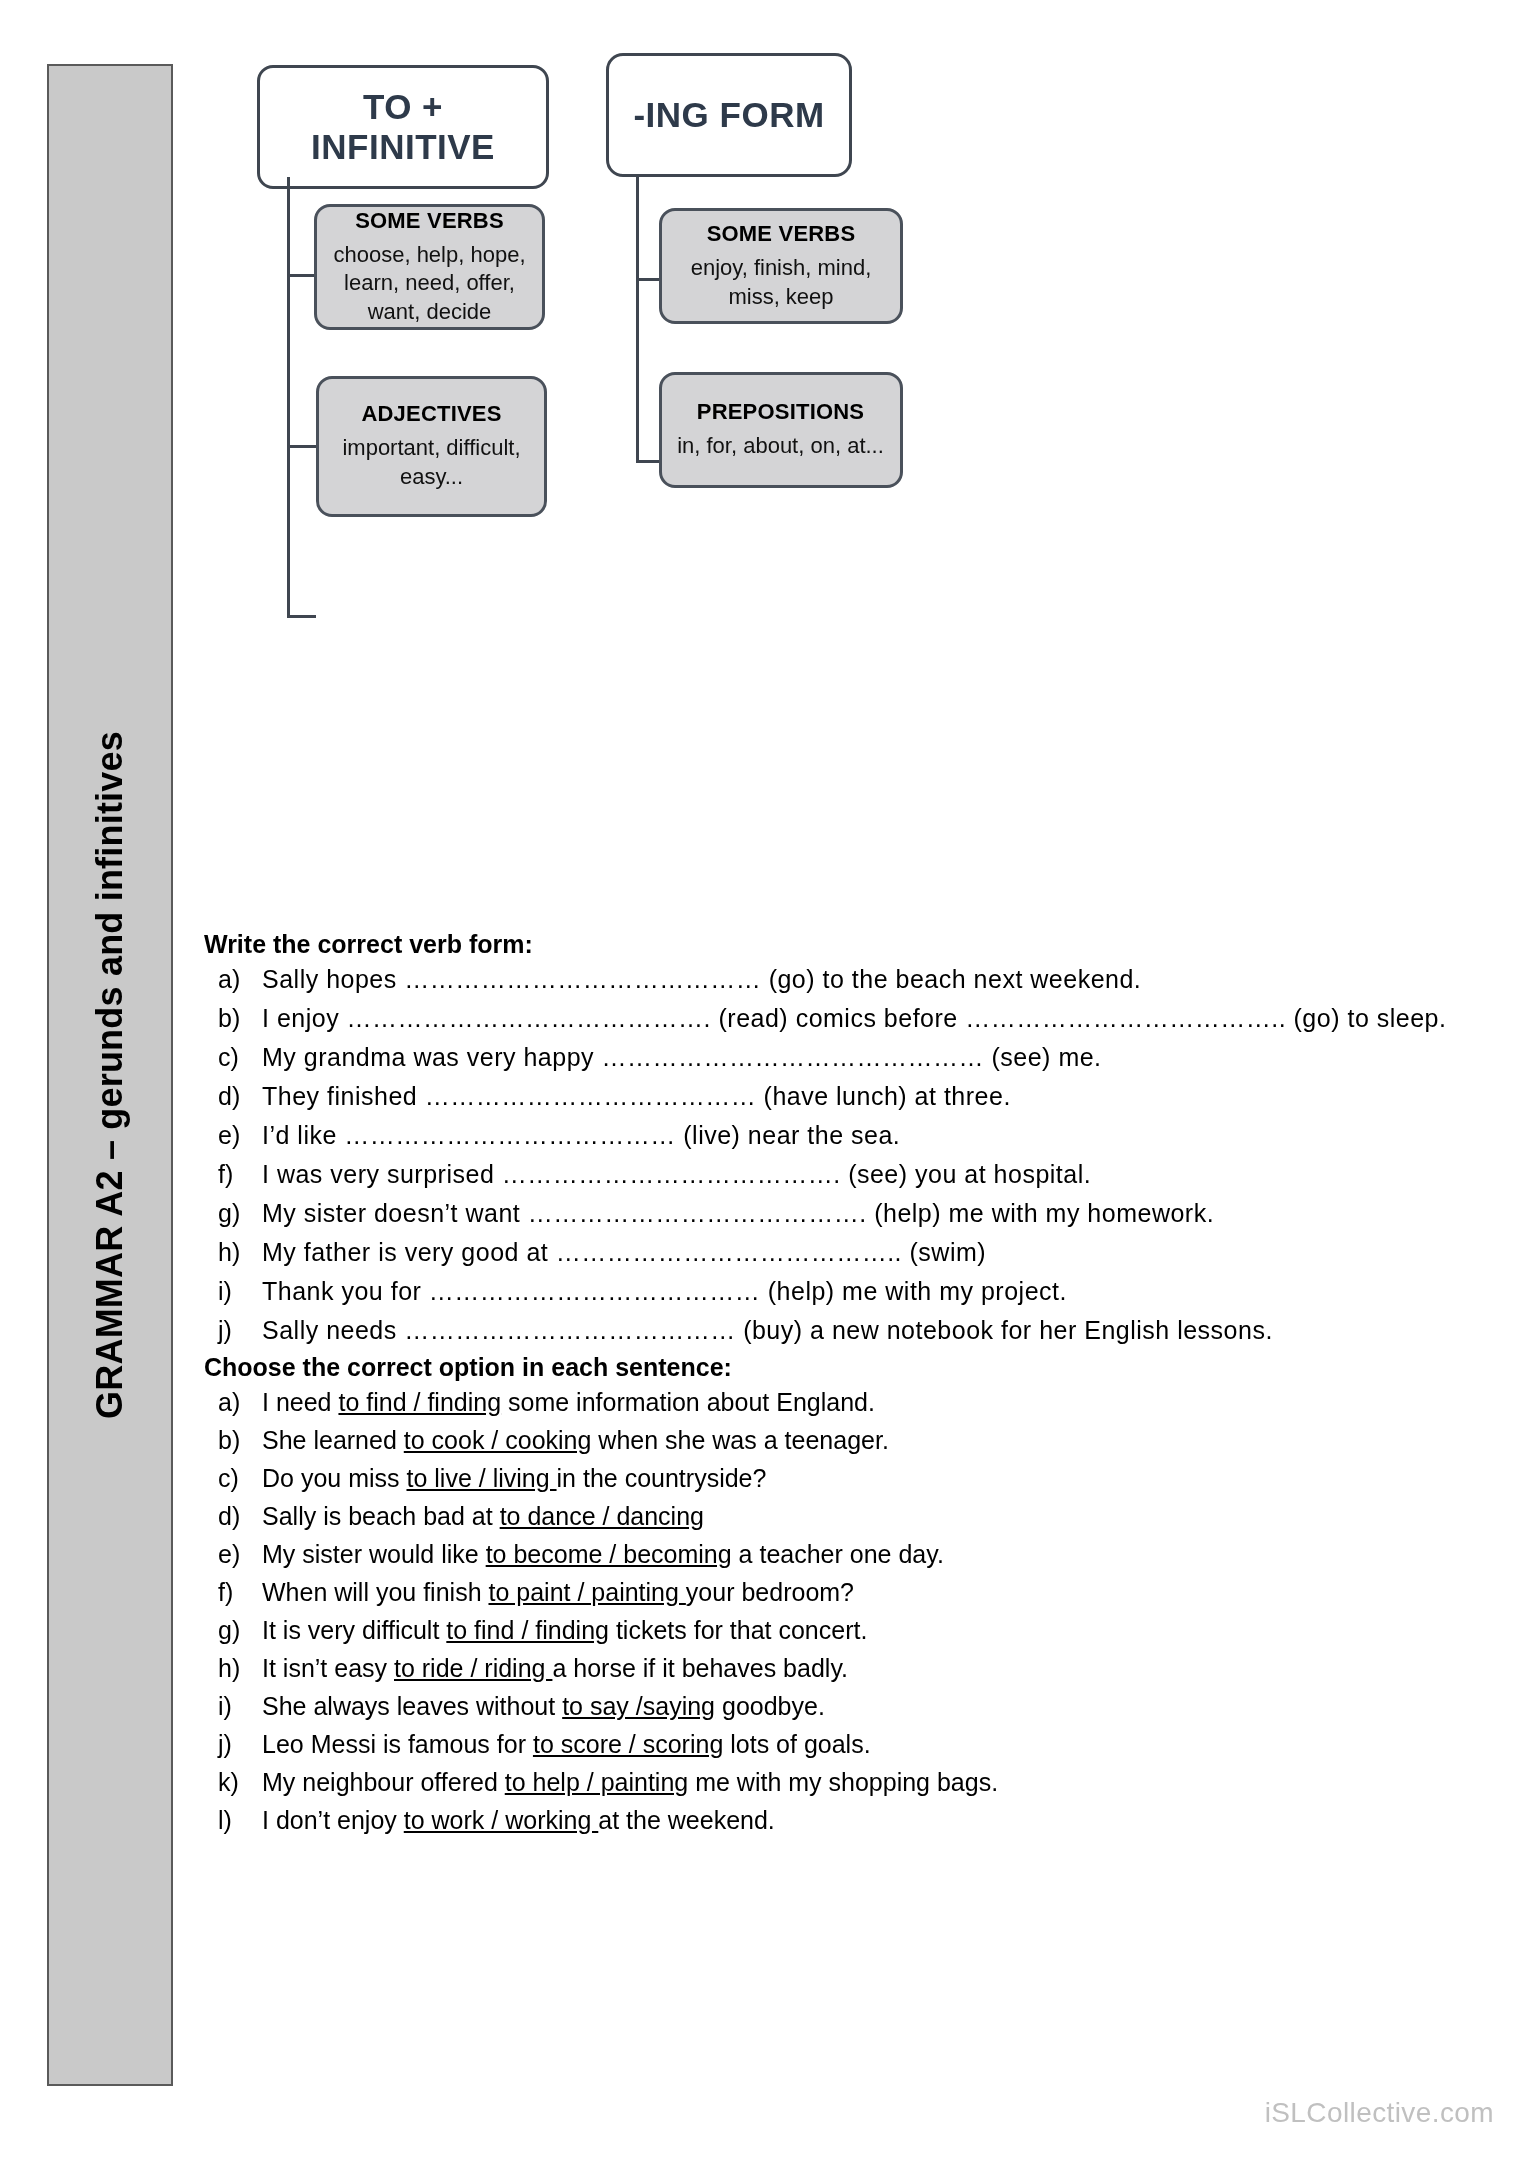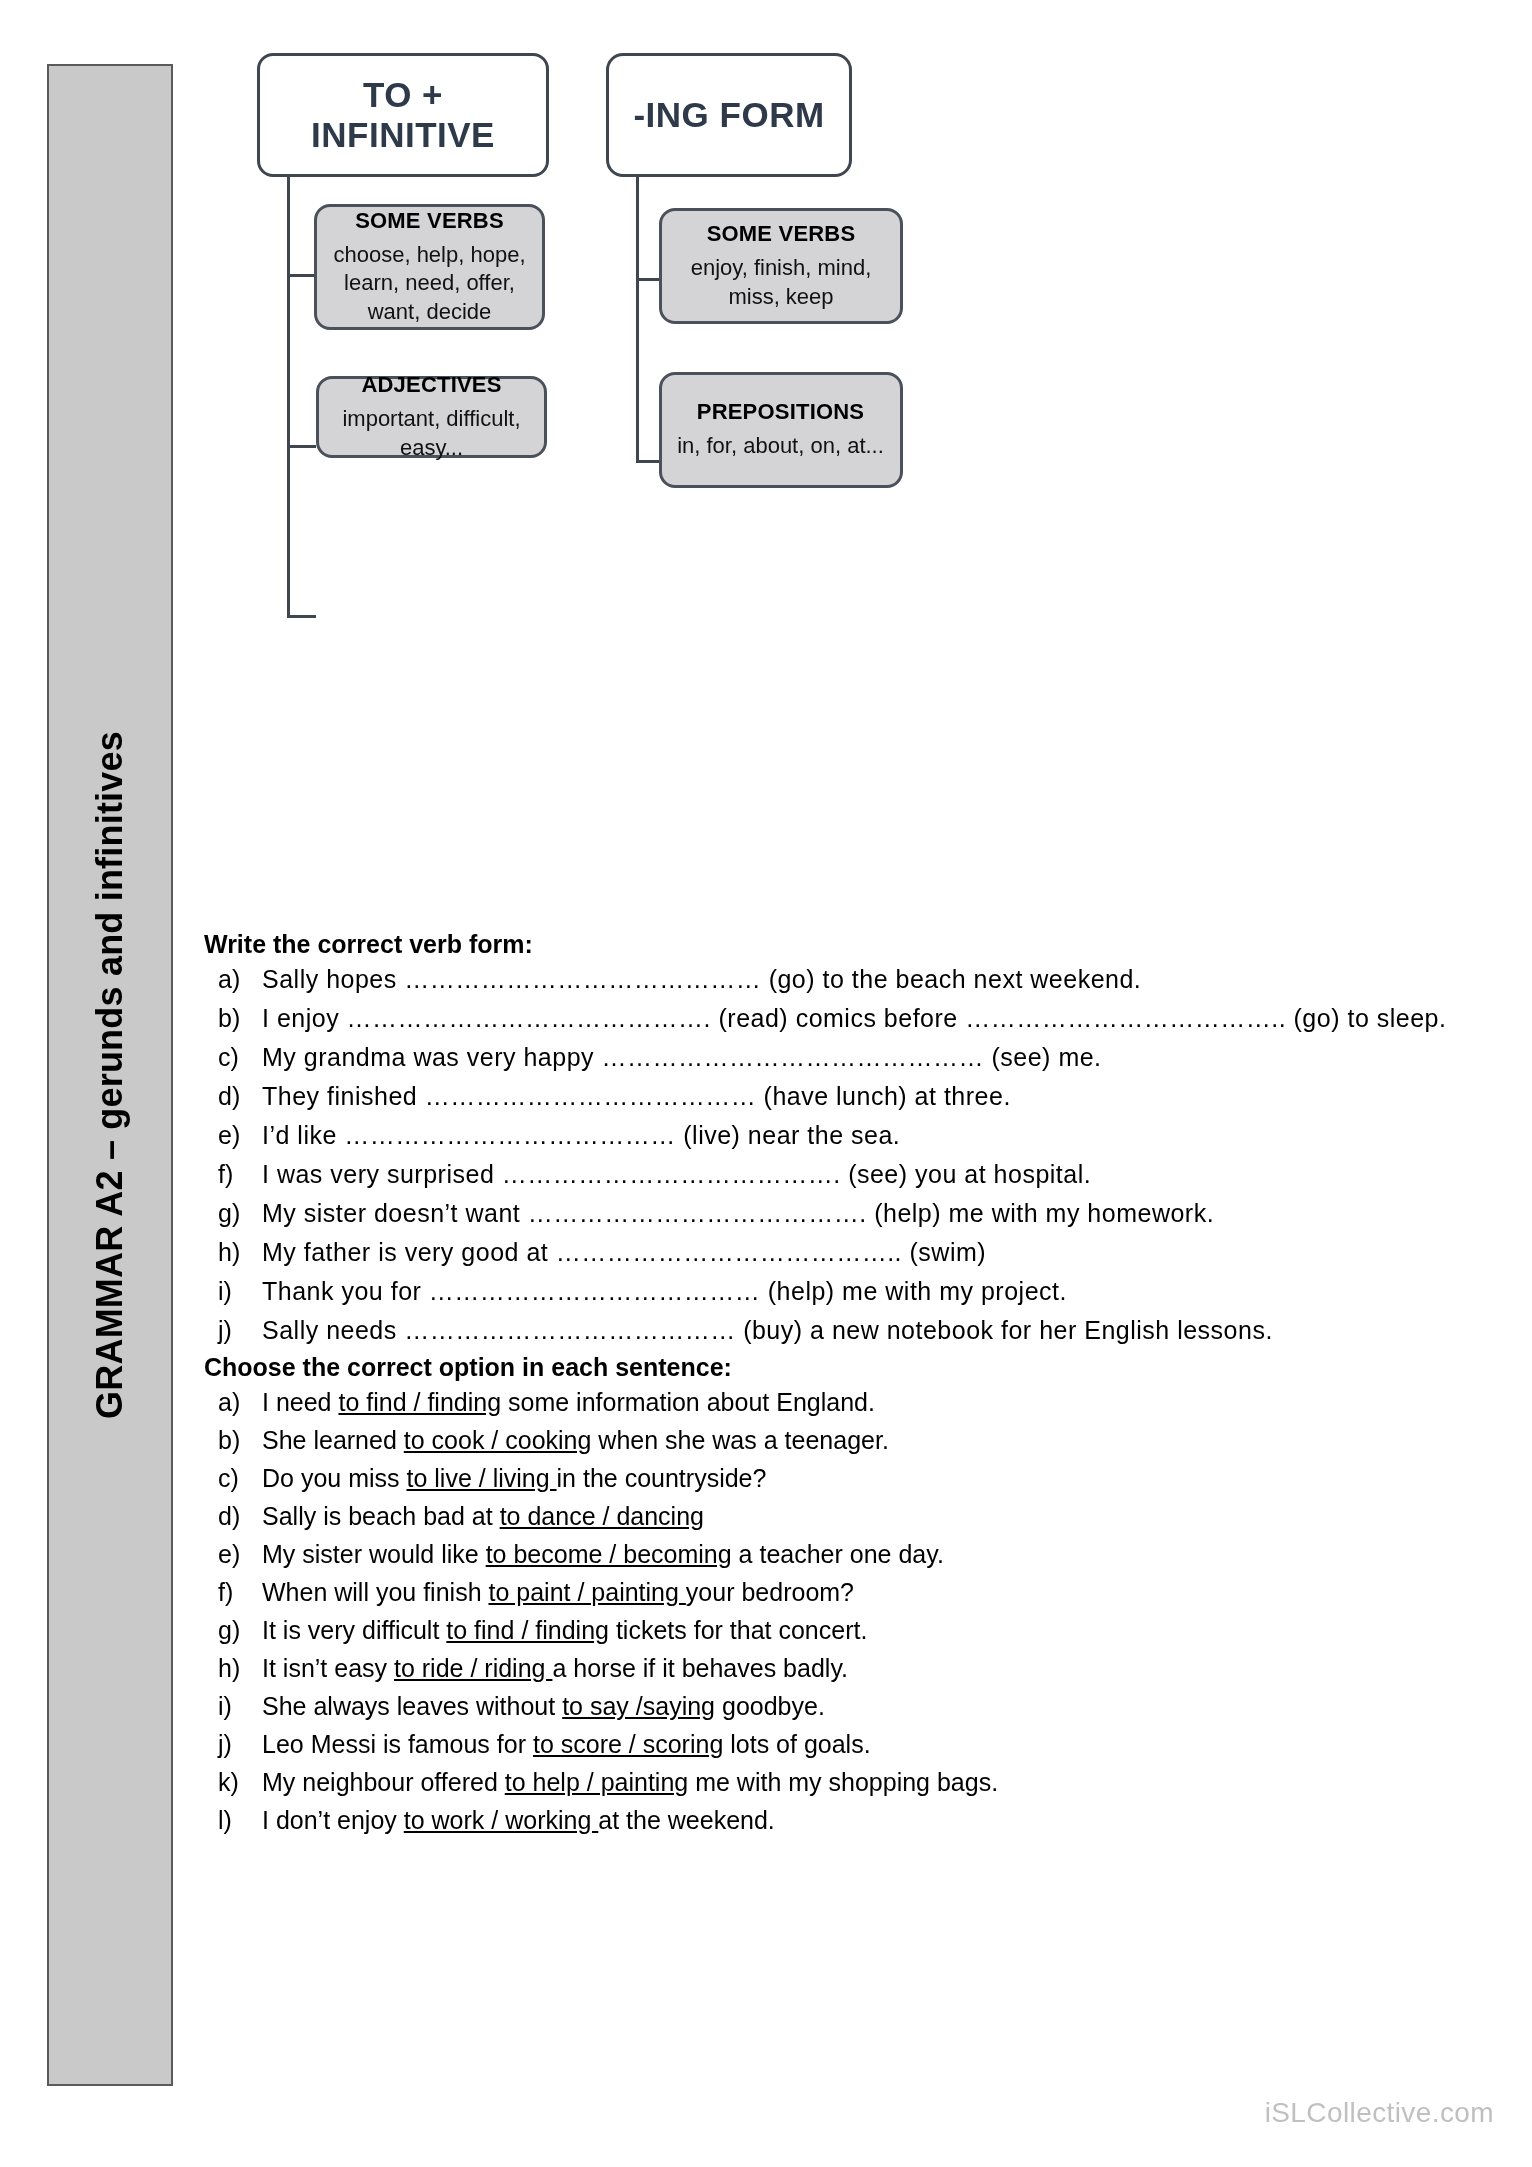--- a/index.html
+++ b/index.html
@@ -147,35 +147,35 @@
 </style>
 </head>
 <body>
 
 <div class="sidebar">
   <div class="sidebar-label">GRAMMAR A2 – gerunds and infinitives</div>
 </div>
 
 <div class="diagram">
 
-  <div class="node head" style="left:57px; top:13px; width:292px; height:124px;border-radius:16px;">
+  <div class="node head" style="left:57px; top:25px; width:292px; height:124px;border-radius:16px;">
     <div class="head-title">TO + INFINITIVE</div>
   </div>
 
   <div class="conn v" style="left:87px; top:137px; height:441px;"></div>
   <div class="conn h" style="left:87px; top:234px; width:29px;"></div>
   <div class="conn h" style="left:87px; top:405px; width:29px;"></div>
   <div class="conn h" style="left:87px; top:575px; width:29px;"></div>
 
   <div class="node leaf" style="left:114px; top:164px; width:231px; height:126px;">
     <div class="leaf-title">SOME VERBS</div>
     <div class="leaf-body">choose, help, hope, learn, need, offer, want, decide</div>
   </div>
 
-  <div class="node leaf" style="left:116px; top:336px; width:231px; height:82px;">
+  <div class="node leaf" style="left:116px; top:336px; width:231px; height:141px;">
     <div class="leaf-title">ADJECTIVES</div>
     <div class="leaf-body">important, difficult, easy...</div>
   </div>
 
 
   <div class="node head" style="left:406px; top:13px; width:246px; height:124px;border-radius:17px;">
     <div class="head-title">-ING FORM</div>
   </div>
 
   <div class="conn v" style="left:436px; top:137px; height:286px;"></div>

